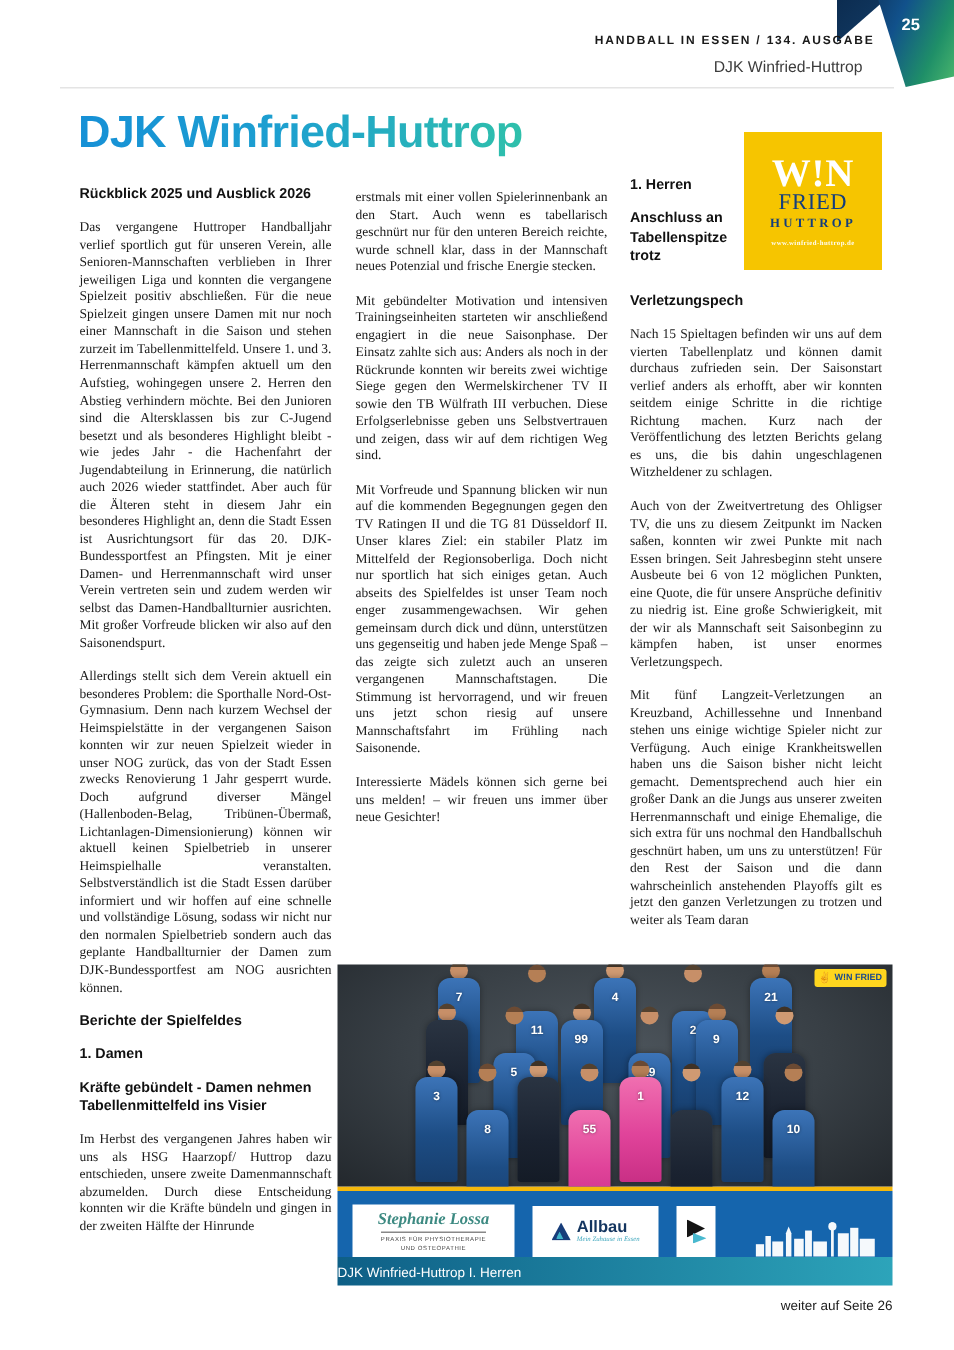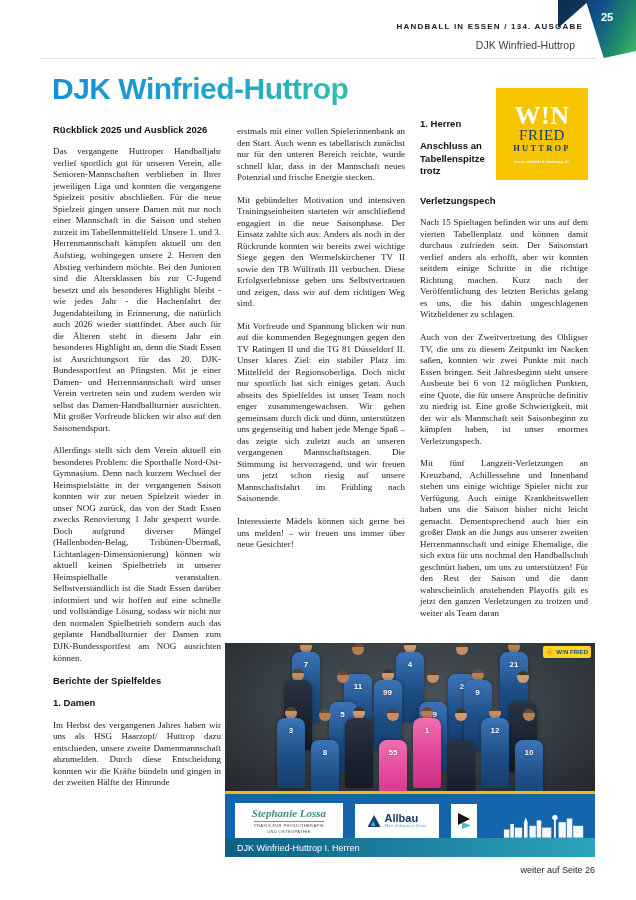--- a/index.html
+++ b/index.html
@@ -89,21 +89,21 @@
   .allbau-txt{display:flex;flex-direction:column;line-height:1;}
   .allbau-name{font-size:11px;font-weight:800;color:#14355f;}
   .allbau-tag{font-family:"Liberation Serif",serif;font-style:italic;font-size:4.5px;color:#3fa7bd;}
   .sbox-arrow{width:26px;flex-direction:column;}
   .arrow-black{width:12px;height:12px;background:#141414;clip-path:polygon(0 0,100% 50%,0 100%);}
   .arrow-teal{width:9px;height:7px;background:#49b9cf;clip-path:polygon(0 0,100% 50%,0 100%);
               margin-top:-3px;margin-left:5px;}
   .skyline{margin-left:auto;display:flex;align-items:flex-end;}
 
   .caption{height:19px;background:linear-gradient(90deg,#0e5f86 0%,#2da4ba 100%);color:#fff;
-           font-size:9px;display:flex;align-items:center;padding-left:12px;}
+           font-size:9px;display:flex;align-items:center;}
 
   .footer-note{position:absolute;top:865px;right:41px;font-size:9px;font-weight:400;color:#1c1c1c;}
 </style>
 </head>
 <body>
 
 <div class="page">
 
   <div class="corner-tri"></div>
   <div class="corner-main"></div>
@@ -113,25 +113,26 @@
   <div class="header-rule"></div>
 
   <h1 class="title">DJK Winfried-Huttrop</h1>
 
   <div class="col col1">
     <h3 class="sans">Rückblick 2025 und Ausblick 2026</h3>
     <p>Das vergangene Huttroper Handballjahr verlief sportlich gut für unseren Verein, alle Senioren-Mannschaften verblieben in Ihrer jeweiligen Liga und konnten die vergangene Spielzeit positiv abschließen. Für die neue Spielzeit gingen unsere Damen mit nur noch einer Mannschaft in die Saison und stehen zurzeit im Tabellenmittelfeld. Unsere 1. und 3. Herrenmannschaft kämpfen aktuell um den Aufstieg, wohingegen unsere 2. Herren den Abstieg verhindern möchte. Bei den Junioren sind die Altersklassen bis zur C-Jugend besetzt und als besonderes Highlight bleibt - wie jedes Jahr - die Hachenfahrt der Jugendabteilung in Erinnerung, die natürlich auch 2026 wieder stattfindet. Aber auch für die Älteren steht in diesem Jahr ein besonderes Highlight an, denn die Stadt Essen ist Ausrichtungsort für das 20. DJK-Bundessportfest an Pfingsten. Mit je einer Damen- und Herrenmannschaft wird unser Verein vertreten sein und zudem werden wir selbst das Damen-Handballturnier ausrichten. Mit großer Vorfreude blicken wir also auf den Saisonendspurt.</p>
     <p>Allerdings stellt sich dem Verein aktuell ein besonderes Problem: die Sporthalle Nord-Ost-Gymnasium. Denn nach kurzem Wechsel der Heimspielstätte in der vergangenen Saison konnten wir zur neuen Spielzeit wieder in unser NOG zurück, das von der Stadt Essen zwecks Renovierung 1 Jahr gesperrt wurde. Doch aufgrund diverser Mängel (Hallenboden-Belag, Tribünen-Übermaß, Lichtanlagen-Dimensionierung) können wir aktuell keinen Spielbetrieb in unserer Heimspielhalle veranstalten. Selbstverständlich ist die Stadt Essen darüber informiert und wir hoffen auf eine schnelle und vollständige Lösung, sodass wir nicht nur den normalen Spielbetrieb sondern auch das geplante Handballturnier der Damen zum DJK-Bundessportfest am NOG ausrichten können.</p>
     <h3 class="sans">Berichte der Spielfeldes</h3>
     <h3 class="sans">1. Damen</h3>
+    <h3 class="sans">Kräfte gebündelt - Damen nehmen Tabellenmittelfeld ins Visier</h3>
     <p>Im Herbst des vergangenen Jahres haben wir uns als HSG Haarzopf/ Huttrop dazu entschieden, unsere zweite Damenmannschaft abzumelden. Durch diese Entscheidung konnten wir die Kräfte bündeln und gingen in der zweiten Hälfte der Hinrunde</p>
   </div>
 
   <div class="col col2">
-    <p>erstmals mit einer vollen Spielerinnenbank an den Start. Auch wenn es tabellarisch zunächst nur für den unteren Bereich reichte, wurde schnell klar, dass in der Mannschaft neues Potenzial und frische Energie stecken.</p>
+    <p>erstmals mit einer vollen Spielerinnenbank an den Start. Auch wenn es tabellarisch geschnürt nur für den unteren Bereich reichte, wurde schnell klar, dass in der Mannschaft neues Potenzial und frische Energie stecken.</p>
     <p>Mit gebündelter Motivation und intensiven Trainingseinheiten starteten wir anschließend engagiert in die neue Saisonphase. Der Einsatz zahlte sich aus: Anders als noch in der Rückrunde konnten wir bereits zwei wichtige Siege gegen den Wermelskirchener TV II sowie den TB Wülfrath III verbuchen. Diese Erfolgserlebnisse geben uns Selbstvertrauen und zeigen, dass wir auf dem richtigen Weg sind.</p>
     <p>Mit Vorfreude und Spannung blicken wir nun auf die kommenden Begegnungen gegen den TV Ratingen II und die TG 81 Düsseldorf II. Unser klares Ziel: ein stabiler Platz im Mittelfeld der Regionsoberliga. Doch nicht nur sportlich hat sich einiges getan. Auch abseits des Spielfeldes ist unser Team noch enger zusammengewachsen. Wir gehen gemeinsam durch dick und dünn, unterstützen uns gegenseitig und haben jede Menge Spaß – das zeigte sich zuletzt auch an unseren vergangenen Mannschaftstagen. Die Stimmung ist hervorragend, und wir freuen uns jetzt schon riesig auf unsere Mannschaftsfahrt im Frühling nach Saisonende.</p>
     <p>Interessierte Mädels können sich gerne bei uns melden!  – wir freuen uns immer über neue Gesichter!</p>
   </div>
 
   <div class="col col3">
     <div class="club-logo">
       <span class="l1">W!N</span>
       <span class="l2">FRIED</span>
       <span class="l3">HUTTROP</span>

